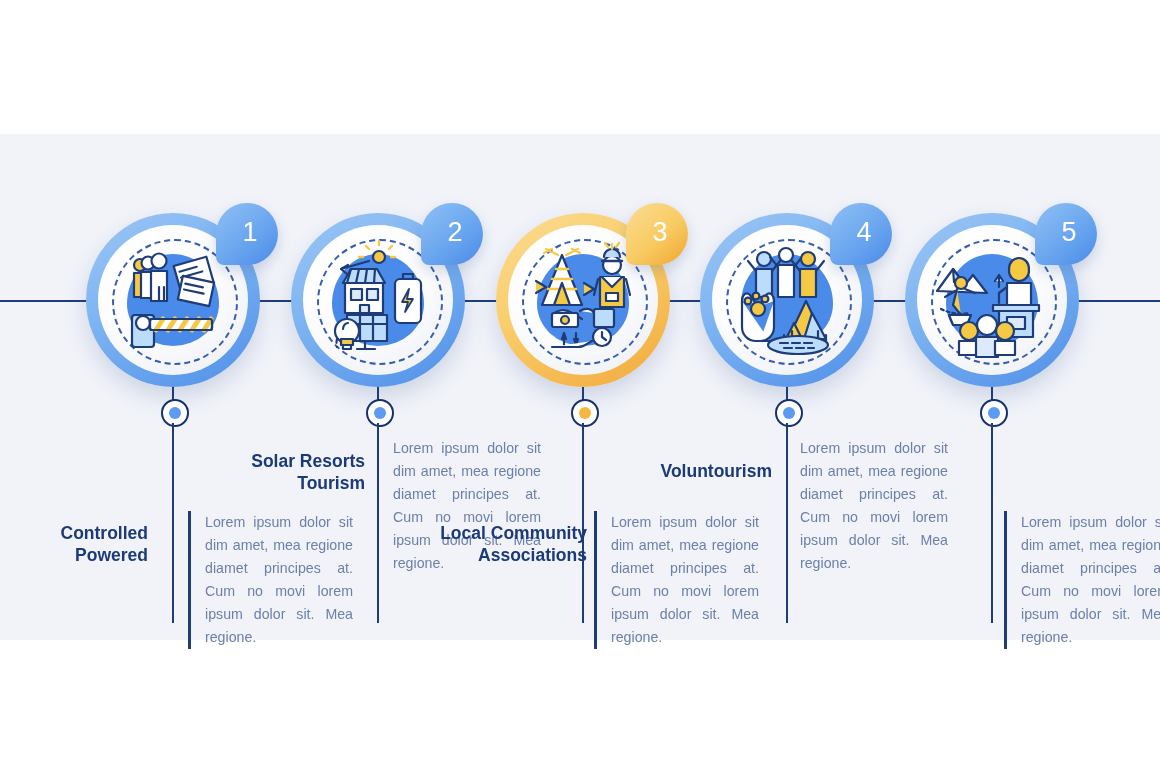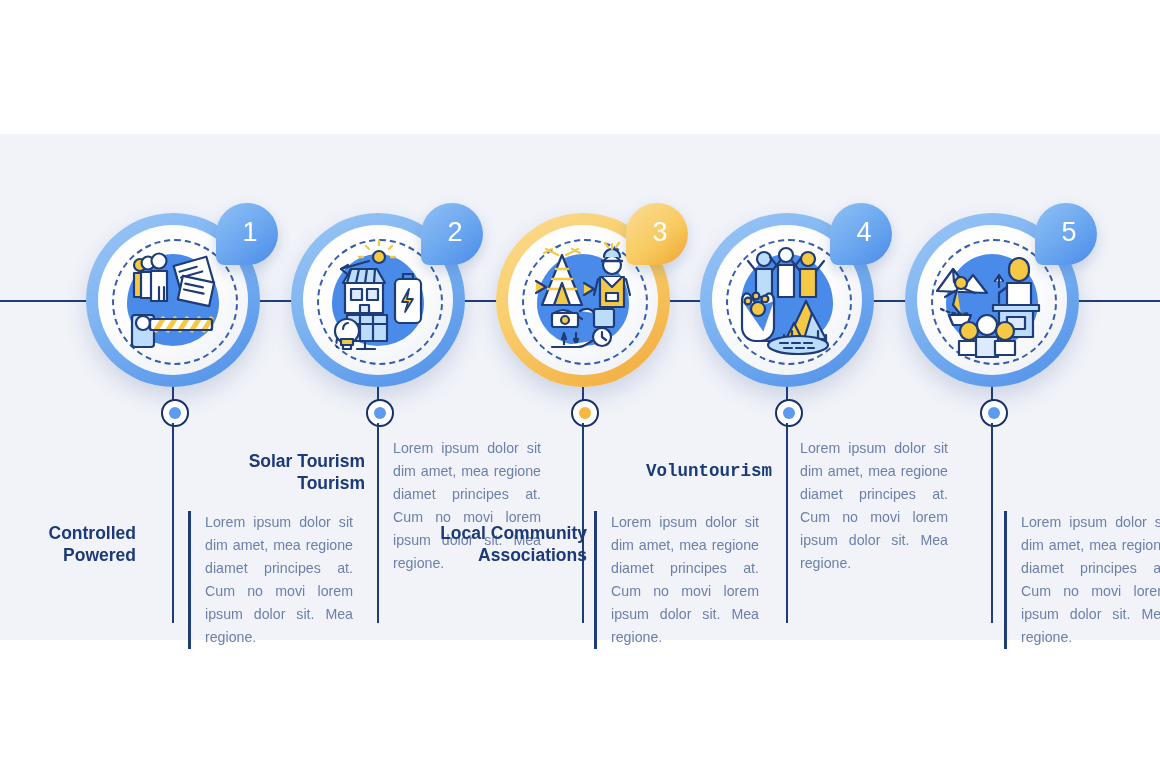--- a/index.html
+++ b/index.html
@@ -116,21 +116,21 @@
     </div>
     <div class="badge">
       <span>1</span>
     </div>
   </div>
   <div class="stem" style="left:172px;top:387px;height:34px;"></div>
   <div class="dot" style="left:161px;top:399px;">
       <i></i>
     </div>
   <div class="stem" style="left:172px;top:423px;height:200px;"></div>
-  <div class="title" style="left:8px;top:522px;width:128px;">
+  <div class="title" style="left:20px;top:522px;width:128px;">
     <span>Controlled</span><br>
     <span>Powered</span>
   </div>
   <div class="body" style="left:188px;top:511px;width:148px;">Lorem ipsum dolor sit dim amet, mea regione diamet principes at. Cum no movi lorem ipsum dolor sit. Mea regione.</div>
 
   <div class="node" style="left:291px;">
     <div class="ring"></div>
     <div class="ring-inner"></div>
     <div class="dashring"></div>
     <div class="blob"></div>
@@ -164,21 +164,21 @@
     <div class="badge">
       <span>2</span>
     </div>
   </div>
   <div class="stem" style="left:377px;top:387px;height:34px;"></div>
   <div class="dot" style="left:366px;top:399px;">
       <i></i>
     </div>
   <div class="stem" style="left:377px;top:423px;height:200px;"></div>
   <div class="title" style="left:190px;top:450px;width:175px;">
-    <span>Solar Tourism</span><br>
+    <span>Solar Resorts</span><br>
     <span>Tourism</span>
   </div>
   <div class="body noline" style="left:393px;top:437px;width:148px;">Lorem ipsum dolor sit dim amet, mea regione diamet principes at. Cum no movi lorem ipsum dolor sit. Mea regione.</div>
 
   <div class="node" style="left:496px;">
     <div class="ring amber"></div>
     <div class="ring-inner"></div>
     <div class="dashring"></div>
     <div class="blob"></div>
     <div class="glyph">
@@ -262,21 +262,21 @@
     </div>
     <div class="badge">
       <span>4</span>
     </div>
   </div>
   <div class="stem" style="left:786px;top:387px;height:34px;"></div>
   <div class="dot" style="left:775px;top:399px;">
       <i></i>
     </div>
   <div class="stem" style="left:786px;top:423px;height:200px;"></div>
-  <div class="title" style="left:600px;top:460px;width:172px;font-family:Liberation Mono, monospace;">
+  <div class="title" style="left:600px;top:460px;width:172px;">
     <span>Voluntourism</span>
   </div>
   <div class="body noline" style="left:800px;top:437px;width:148px;">Lorem ipsum dolor sit dim amet, mea regione diamet principes at. Cum no movi lorem ipsum dolor sit. Mea regione.</div>
 
   <div class="node" style="left:905px;">
     <div class="ring"></div>
     <div class="ring-inner"></div>
     <div class="dashring"></div>
     <div class="blob"></div>
     <div class="glyph">

